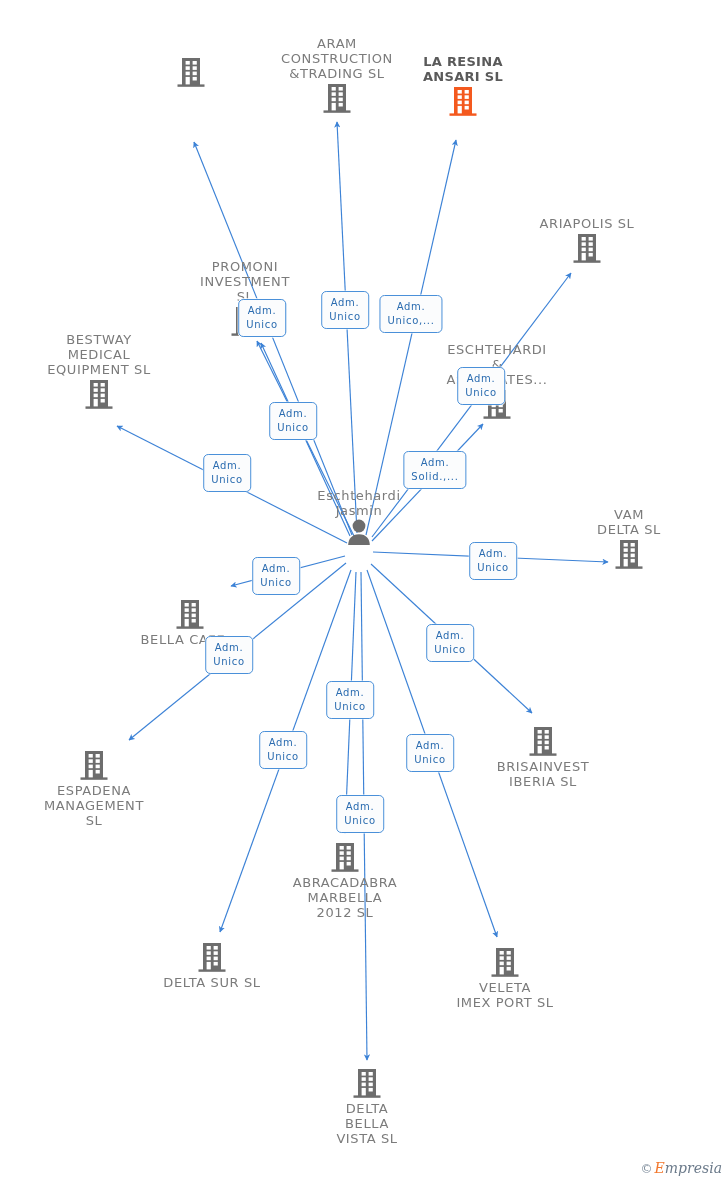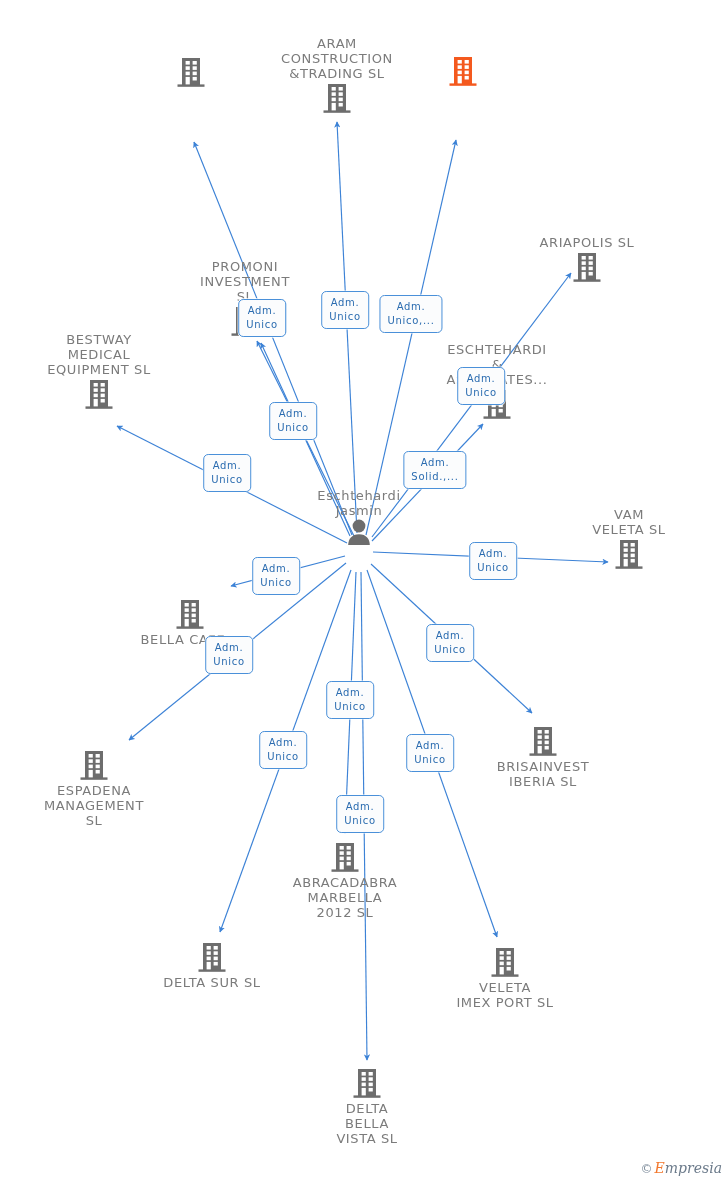--- a/index.html
+++ b/index.html
@@ -151,34 +151,36 @@
           <rect x="16.6" y="5" width="4.2" height="3.6" fill="#ffffff"></rect>
           <rect x="9.6" y="10.3" width="4.2" height="3.6" fill="#ffffff"></rect>
           <rect x="16.6" y="10.3" width="4.2" height="3.6" fill="#ffffff"></rect>
           <rect x="9.6" y="15.6" width="4.2" height="3.6" fill="#ffffff"></rect>
           <rect x="16.6" y="15.6" width="4.2" height="3.6" fill="#ffffff"></rect>
           <rect x="16.6" y="20.9" width="4.2" height="3.6" fill="#ffffff"></rect>
           <rect x="9.6" y="20.9" width="4.2" height="7.5" fill="#ffffff"></rect>
         </svg>
       </div>
       <div class="node" style="left: 463px; top: 54px;">
+        <div class="node-label highlight">LA RESINA
+ANSARI SL</div>
         <svg class="node-icon" viewBox="0 0 30 32">
           <path d="M6 2 H24 V29 H6 Z" fill="#f4591e"></path>
           <rect x="1.5" y="28.4" width="27" height="2.4" fill="#f4591e"></rect>
           <rect x="9.6" y="5" width="4.2" height="3.6" fill="#ffffff"></rect>
           <rect x="16.6" y="5" width="4.2" height="3.6" fill="#ffffff"></rect>
           <rect x="9.6" y="10.3" width="4.2" height="3.6" fill="#ffffff"></rect>
           <rect x="16.6" y="10.3" width="4.2" height="3.6" fill="#ffffff"></rect>
           <rect x="9.6" y="15.6" width="4.2" height="3.6" fill="#ffffff"></rect>
           <rect x="16.6" y="15.6" width="4.2" height="3.6" fill="#ffffff"></rect>
           <rect x="16.6" y="20.9" width="4.2" height="3.6" fill="#ffffff"></rect>
           <rect x="9.6" y="20.9" width="4.2" height="7.5" fill="#ffffff"></rect>
         </svg>
       </div>
-      <div class="node" style="left: 587px; top: 216px; margin-top: 19px;">
+      <div class="node" style="left: 587px; top: 216px;">
         <div class="node-label">ARIAPOLIS SL</div>
         <svg class="node-icon" viewBox="0 0 30 32">
           <path d="M6 2 H24 V29 H6 Z" fill="#6d6d6d"></path>
           <rect x="1.5" y="28.4" width="27" height="2.4" fill="#6d6d6d"></rect>
           <rect x="9.6" y="5" width="4.2" height="3.6" fill="#ffffff"></rect>
           <rect x="16.6" y="5" width="4.2" height="3.6" fill="#ffffff"></rect>
           <rect x="9.6" y="10.3" width="4.2" height="3.6" fill="#ffffff"></rect>
           <rect x="16.6" y="10.3" width="4.2" height="3.6" fill="#ffffff"></rect>
           <rect x="9.6" y="15.6" width="4.2" height="3.6" fill="#ffffff"></rect>
           <rect x="16.6" y="15.6" width="4.2" height="3.6" fill="#ffffff"></rect>
@@ -232,21 +234,21 @@
           <rect x="9.6" y="10.3" width="4.2" height="3.6" fill="#ffffff"></rect>
           <rect x="16.6" y="10.3" width="4.2" height="3.6" fill="#ffffff"></rect>
           <rect x="9.6" y="15.6" width="4.2" height="3.6" fill="#ffffff"></rect>
           <rect x="16.6" y="15.6" width="4.2" height="3.6" fill="#ffffff"></rect>
           <rect x="16.6" y="20.9" width="4.2" height="3.6" fill="#ffffff"></rect>
           <rect x="9.6" y="20.9" width="4.2" height="7.5" fill="#ffffff"></rect>
         </svg>
       </div>
       <div class="node" style="left: 629px; top: 507px;">
         <div class="node-label">VAM
-VELETA  SL</div>
+DELTA  SL</div>
         <svg class="node-icon" viewBox="0 0 30 32">
           <path d="M6 2 H24 V29 H6 Z" fill="#6d6d6d"></path>
           <rect x="1.5" y="28.4" width="27" height="2.4" fill="#6d6d6d"></rect>
           <rect x="9.6" y="5" width="4.2" height="3.6" fill="#ffffff"></rect>
           <rect x="16.6" y="5" width="4.2" height="3.6" fill="#ffffff"></rect>
           <rect x="9.6" y="10.3" width="4.2" height="3.6" fill="#ffffff"></rect>
           <rect x="16.6" y="10.3" width="4.2" height="3.6" fill="#ffffff"></rect>
           <rect x="9.6" y="15.6" width="4.2" height="3.6" fill="#ffffff"></rect>
           <rect x="16.6" y="15.6" width="4.2" height="3.6" fill="#ffffff"></rect>
           <rect x="16.6" y="20.9" width="4.2" height="3.6" fill="#ffffff"></rect>

